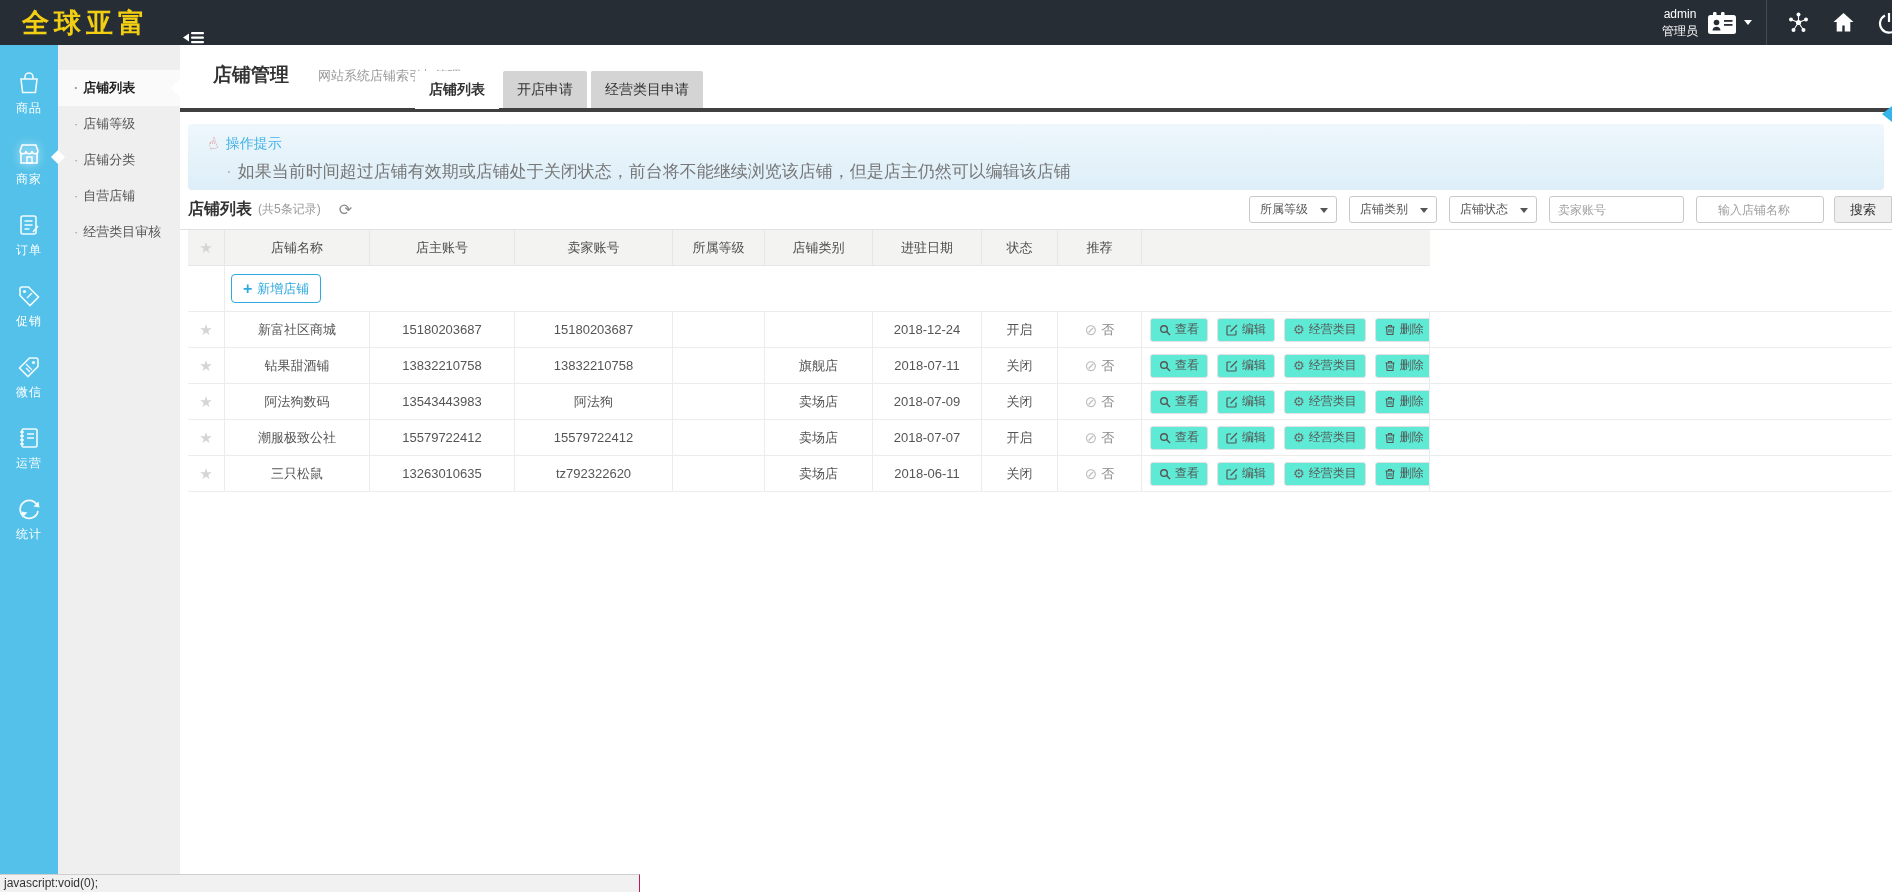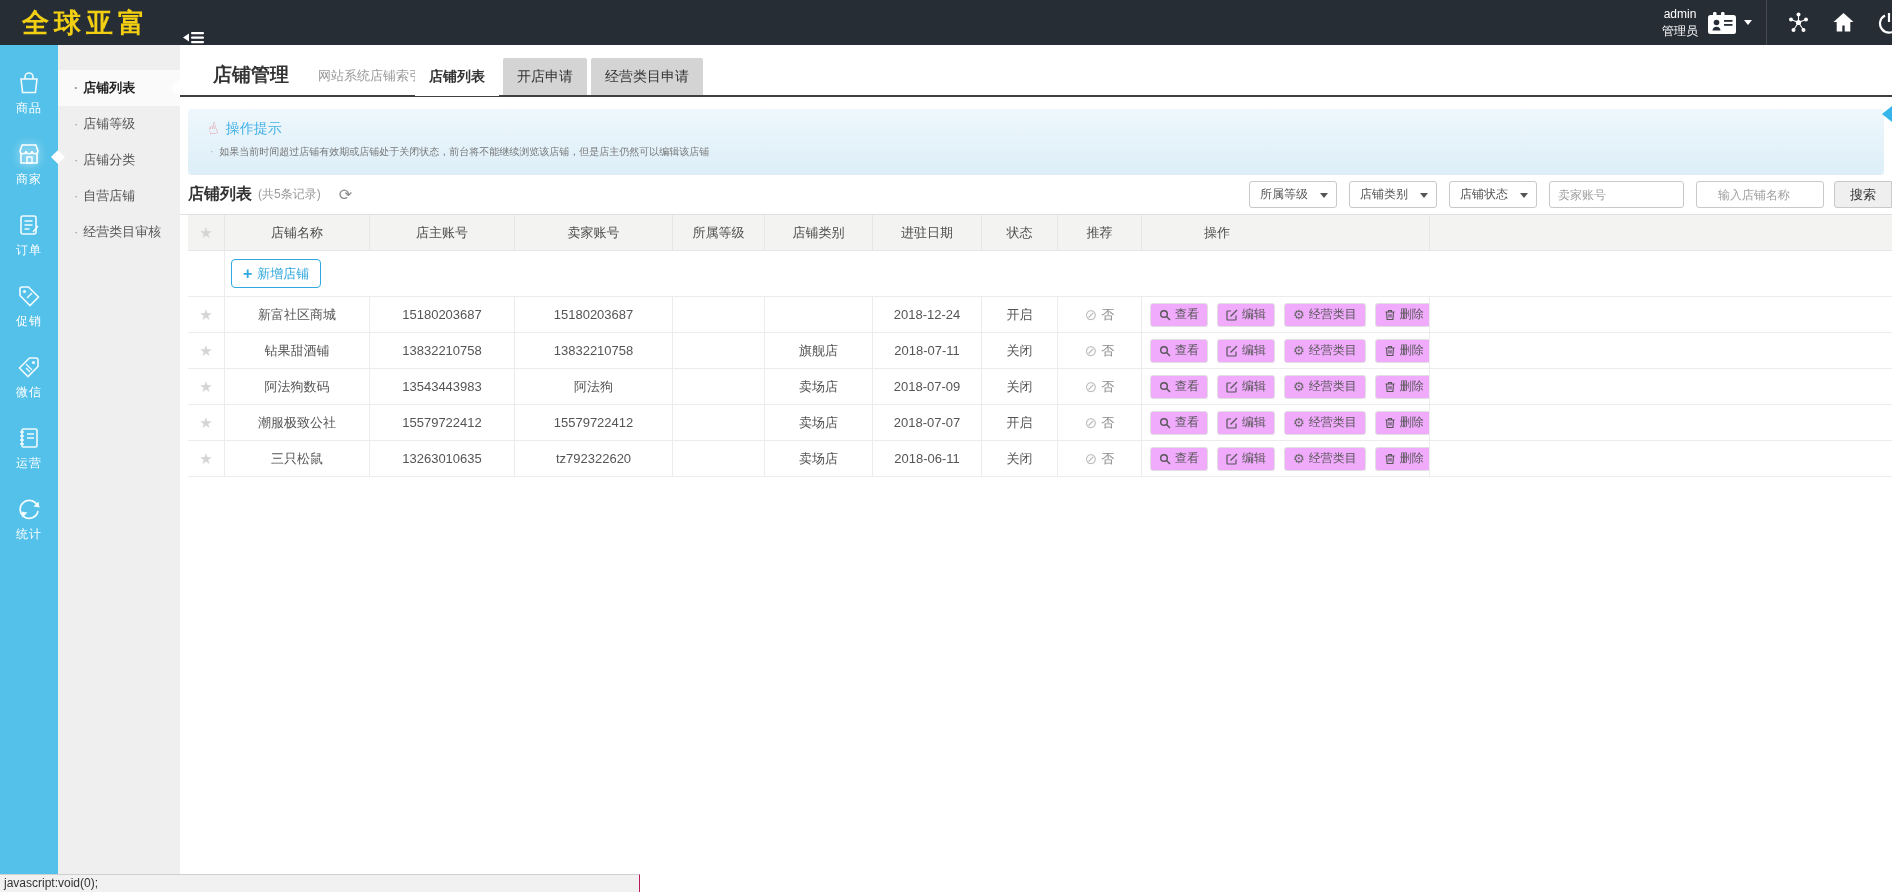--- a/index.html
+++ b/index.html
@@ -32,31 +32,31 @@
 
   
   .submenu { position:absolute; left:58px; top:45px; width:122px; height:829px; background:#efefef; z-index:9; padding-top:25px; }
   .sub-item { position:relative; height:36px; line-height:36px; padding-left:16px; font-size:13px; color:#555; cursor:pointer; white-space:nowrap; }
   .sub-item .bullet { color:#999; margin-right:5px; }
   .sub-item.active { background:#fafafa; color:#222; font-weight:bold; }
   .sub-item.active .active-notch { position:absolute; right:0; top:9px; width:0; height:0; border-top:9px solid transparent; border-bottom:9px solid transparent; border-right:9px solid #fff; }
 
   
   .content { position:absolute; left:180px; top:45px; width:1712px; height:829px; background:#fff; overflow:hidden; }
-  .content-header { position:relative; height:52px; border-bottom:2px solid #404040; }
+  .content-header { position:relative; height:67px; border-bottom:4px solid #404040; }
   .page-title { position:absolute; left:33px; top:17px; font-size:19px; font-weight:bold; color:#333; }
   .page-subtitle { position:absolute; left:138px; top:22px; font-size:13px; color:#9a9a9a; }
   .tabs { position:absolute; left:235px; bottom:0; display:flex; gap:4px; }
   .tab { height:37px; line-height:37px; padding:0 14px; background:#d4d4d4; color:#333; font-size:14px; cursor:pointer; border-radius:2px 2px 0 0; }
   .tab.active { background:#fff; font-weight:bold; box-shadow:0 1px 0 #fff; position:relative; z-index:2; }
 
   .alert { margin:12px 8px 0 8px; height:66px; border-radius:4px; background:linear-gradient(180deg,#eef7fc,#ddeef8); padding:10px 0 0 20px; }
   .alert-title { display:flex; align-items:center; font-size:14px; color:#41b1e6; }
   .hand-icon { font-size:16px; color:#e0858f; margin-right:8px; transform:rotate(-14deg); display:inline-block; }
-  .alert-line { margin-top:7px; font-size:10px; color:#777; }
+  .alert-line { margin-top:7px; font-size:17px; color:#777;margin-left:16px; }
   .alert-line .bullet { color:#aab; margin:0 6px 0 2px; }
 
   .toolbar { height:40px; display:flex; align-items:center; padding-left:8px; border-bottom:1px solid #e0e0e0; }
   .list-title { font-size:16px; font-weight:bold; color:#333; }
   .list-count { font-size:12px; color:#999; margin-left:6px; }
   .refresh-btn { font-size:16px; color:#8a8a8a; margin-left:18px; cursor:pointer; }
   .filters { margin-left:auto; display:flex; align-items:center; }
   .select-box { position:relative; width:88px; height:27px; border:1px solid #c9c9c9; border-radius:3px; background:#fff; line-height:25px; padding-left:10px; font-size:12px; color:#555; margin-left:12px; cursor:pointer; }
   .select-box .caret { position:absolute; right:8px; top:11px; width:0; height:0; border-left:4px solid transparent; border-right:4px solid transparent; border-top:5px solid #555; }
   .filters input { width:135px; height:27px; border:1px solid #c9c9c9; border-radius:3px; margin-left:12px; padding:0 8px; font-size:12px; color:#555; font-family:inherit; outline:none; }
@@ -70,21 +70,21 @@
   .td { display:flex; align-items:center; justify-content:center; border-right:1px solid #ececec; border-bottom:1px solid #ececec; height:36px; font-size:13px; color:#555; overflow:hidden; white-space:nowrap; }
   .td.filler { border-right:none; }
   .thead .td { background:#f3f3f1; color:#4d4d4d; border-color:#e6e6e6; }
   .thead .td.actions-h { justify-content:flex-start; padding-left:62px; }
   .star-icon { color:#d5d5d5; font-size:15px; cursor:pointer; }
   .btn-row { display:grid; grid-template-columns:37px minmax(0,1fr); border-bottom:1px solid #ececec; }
   .btn-row .cell0 { border-right:1px solid #ececec; }
   .add-shop-btn { margin:8px 0 8px 6px; height:29px; padding:0 11px; background:#fff; border:1px solid #2fa8dd; border-radius:4px; color:#2fa8dd; font-size:13px; display:inline-flex; align-items:center; cursor:pointer; font-family:inherit; }
   .add-shop-btn .plus { font-size:16px; font-weight:bold; margin-right:5px; }
   .td.actions-cell { justify-content:flex-start; padding-left:8px; gap:9px; }
-  .action-btn { display:inline-flex; align-items:center; gap:4px; height:24px; padding:0 8px; background:#f0abfc; border:1px solid #e0e0e0; border-radius:3px; font-size:12px; color:#555; cursor:pointer; font-family:inherit; }
+  .action-btn { display:inline-flex; align-items:center; gap:4px; height:24px; padding:0 8px; background:#5eead4; border:1px solid #e0e0e0; border-radius:3px; font-size:12px; color:#555; cursor:pointer; font-family:inherit; }
   .action-btn .gear-glyph { font-size:13px; color:#666; line-height:1; }
   .block-icon { color:#bdbdbd; font-size:15px; margin-right:4px; }
   .rec-no { color:#8a8a8a; }
 
   
   .statusbar { position:absolute; left:0; bottom:0; width:640px; height:18px; background:#f1f1f1; border-top:1px solid #cfcfcf; border-right:1px solid #be185d; font-size:12px; color:#333; line-height:17px; padding-left:4px; z-index:30; }
 
   .quick-arrow { position:absolute; right:0; top:106px; width:0; height:0; border-top:8px solid transparent; border-bottom:8px solid transparent; border-right:10px solid #35b5e9; z-index:25; cursor:pointer; }
 </style>
 </head>
@@ -281,21 +281,20 @@
           <span class="star-icon">★</span>
         </div>
       <div class="td">店铺名称</div>
       <div class="td">店主账号</div>
       <div class="td">卖家账号</div>
       <div class="td">所属等级</div>
       <div class="td">店铺类别</div>
       <div class="td">进驻日期</div>
       <div class="td">状态</div>
       <div class="td">推荐</div>
-      <div class="td actions-h">操作</div>
       <div class="td filler"></div>
     </div>
 
     <div class="btn-row">
       <div class="cell0"></div>
       <div>
         <button class="add-shop-btn">
           <span class="plus">+</span>
           <span>新增店铺</span>
         </button>

